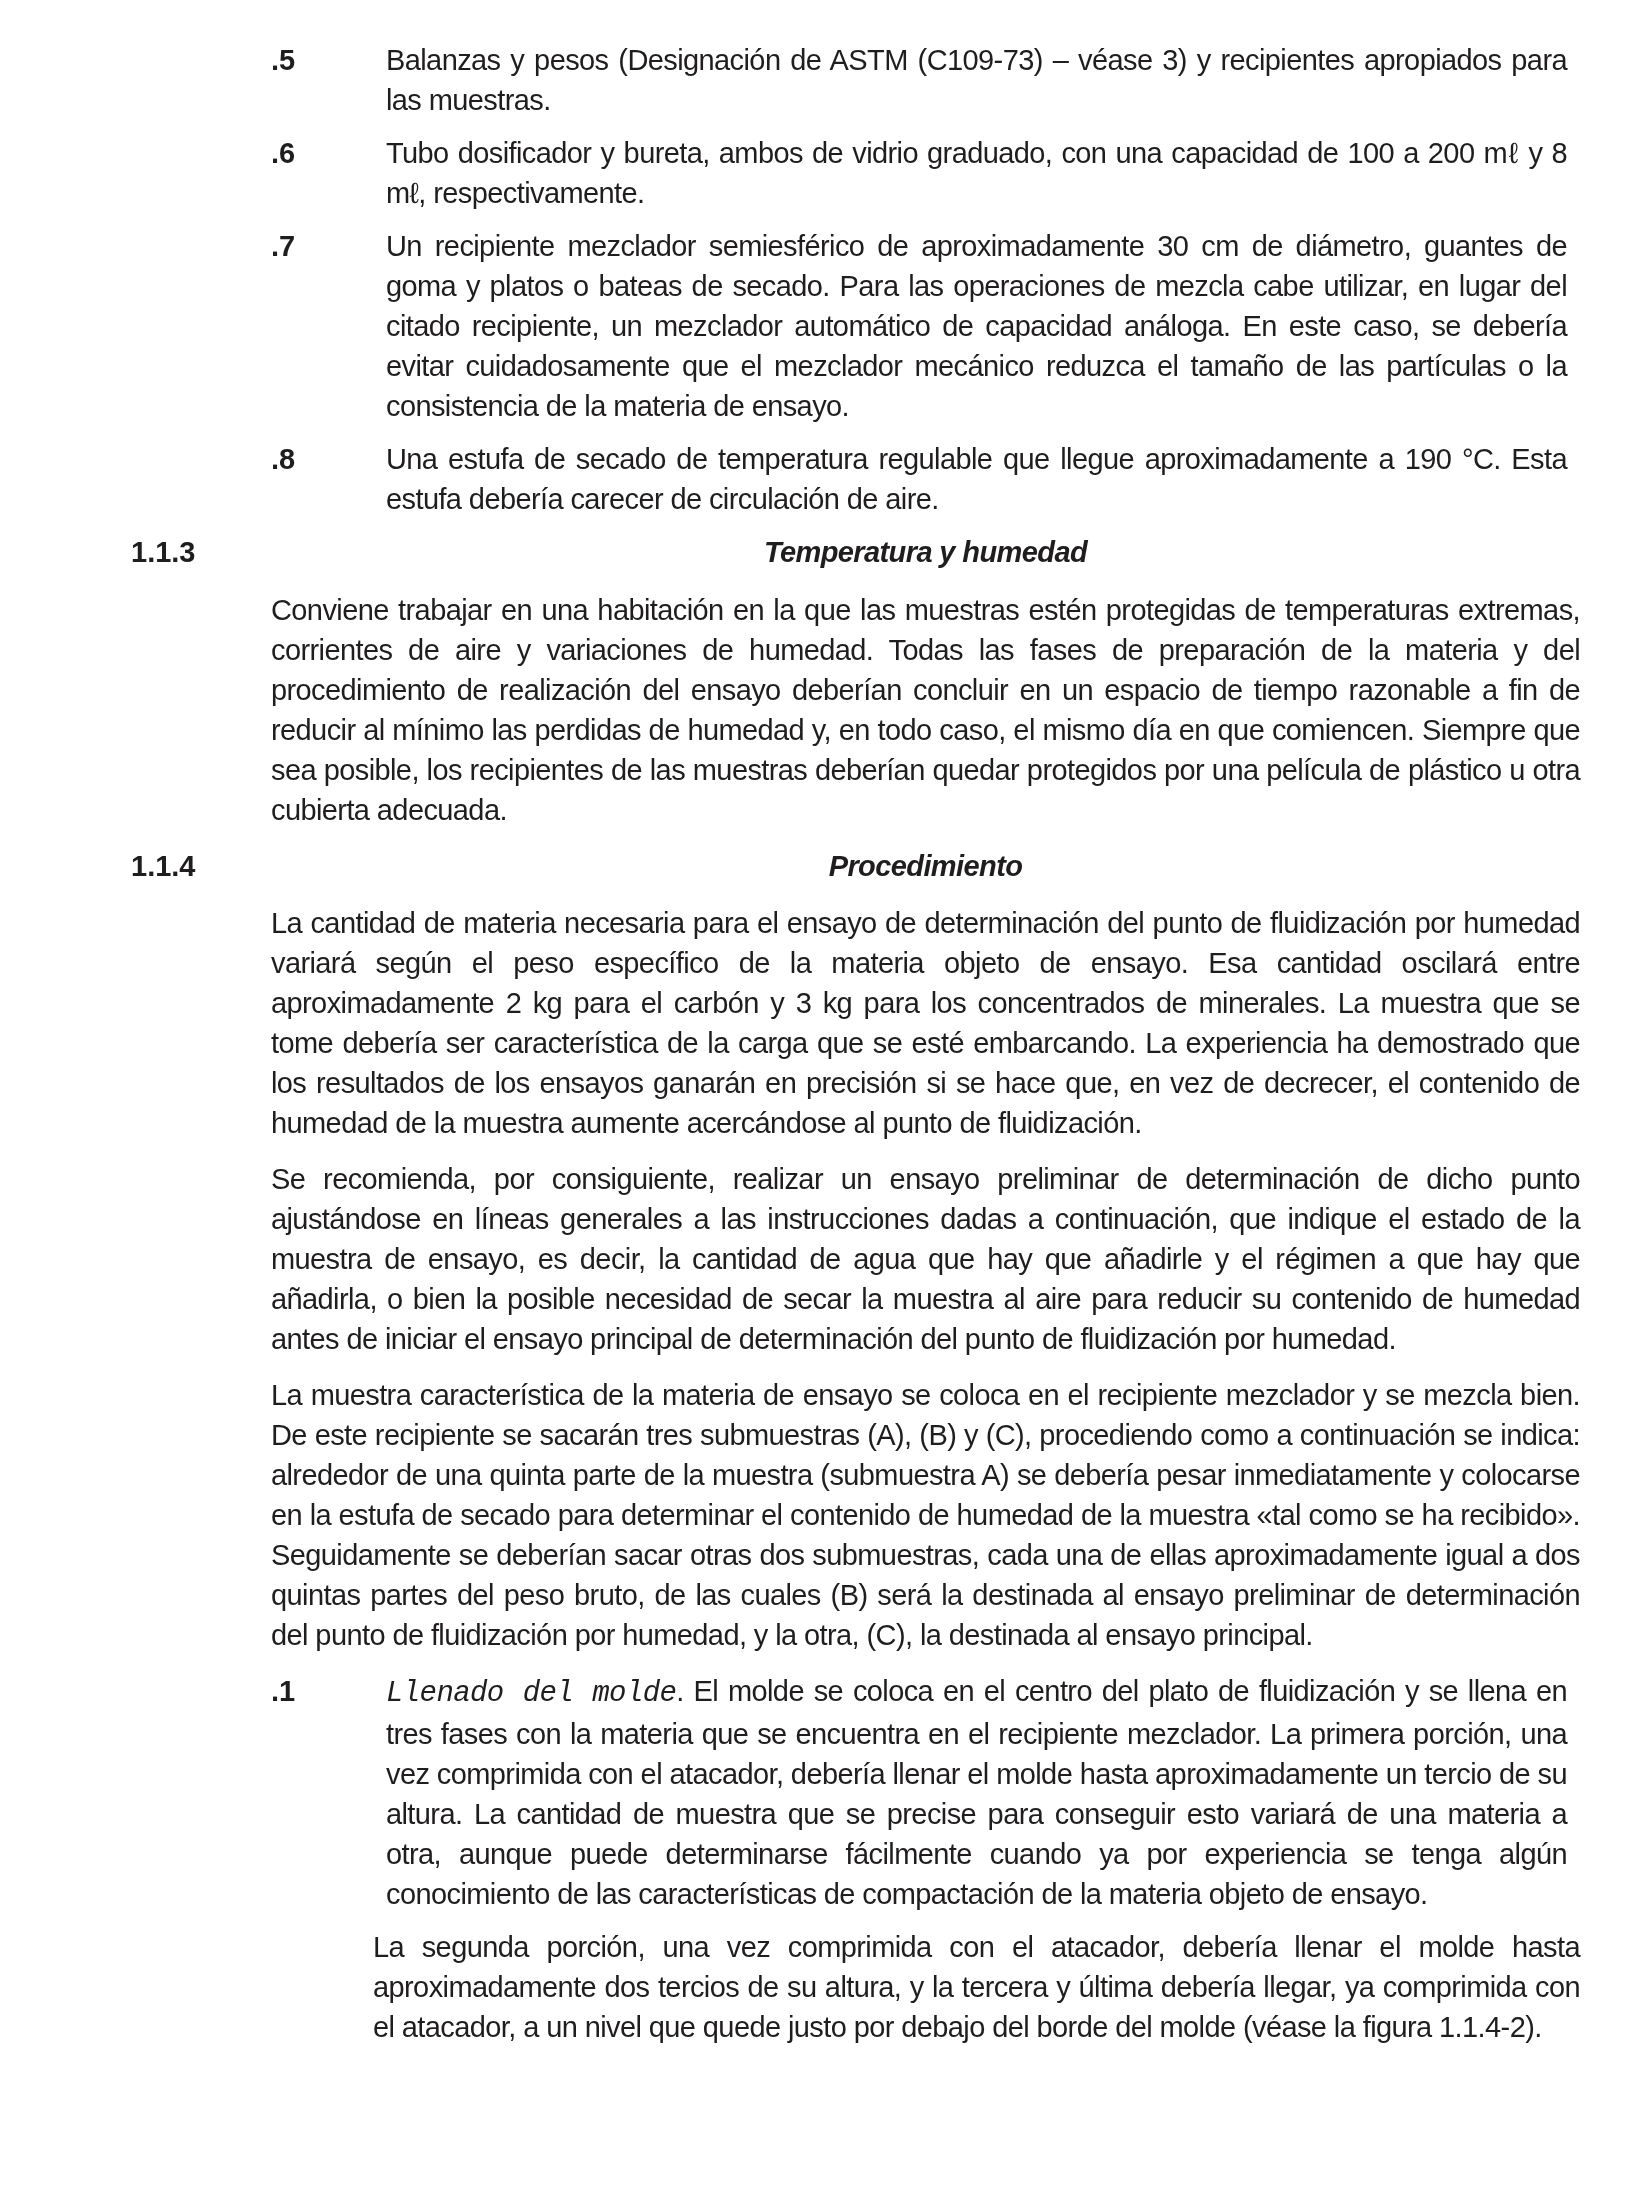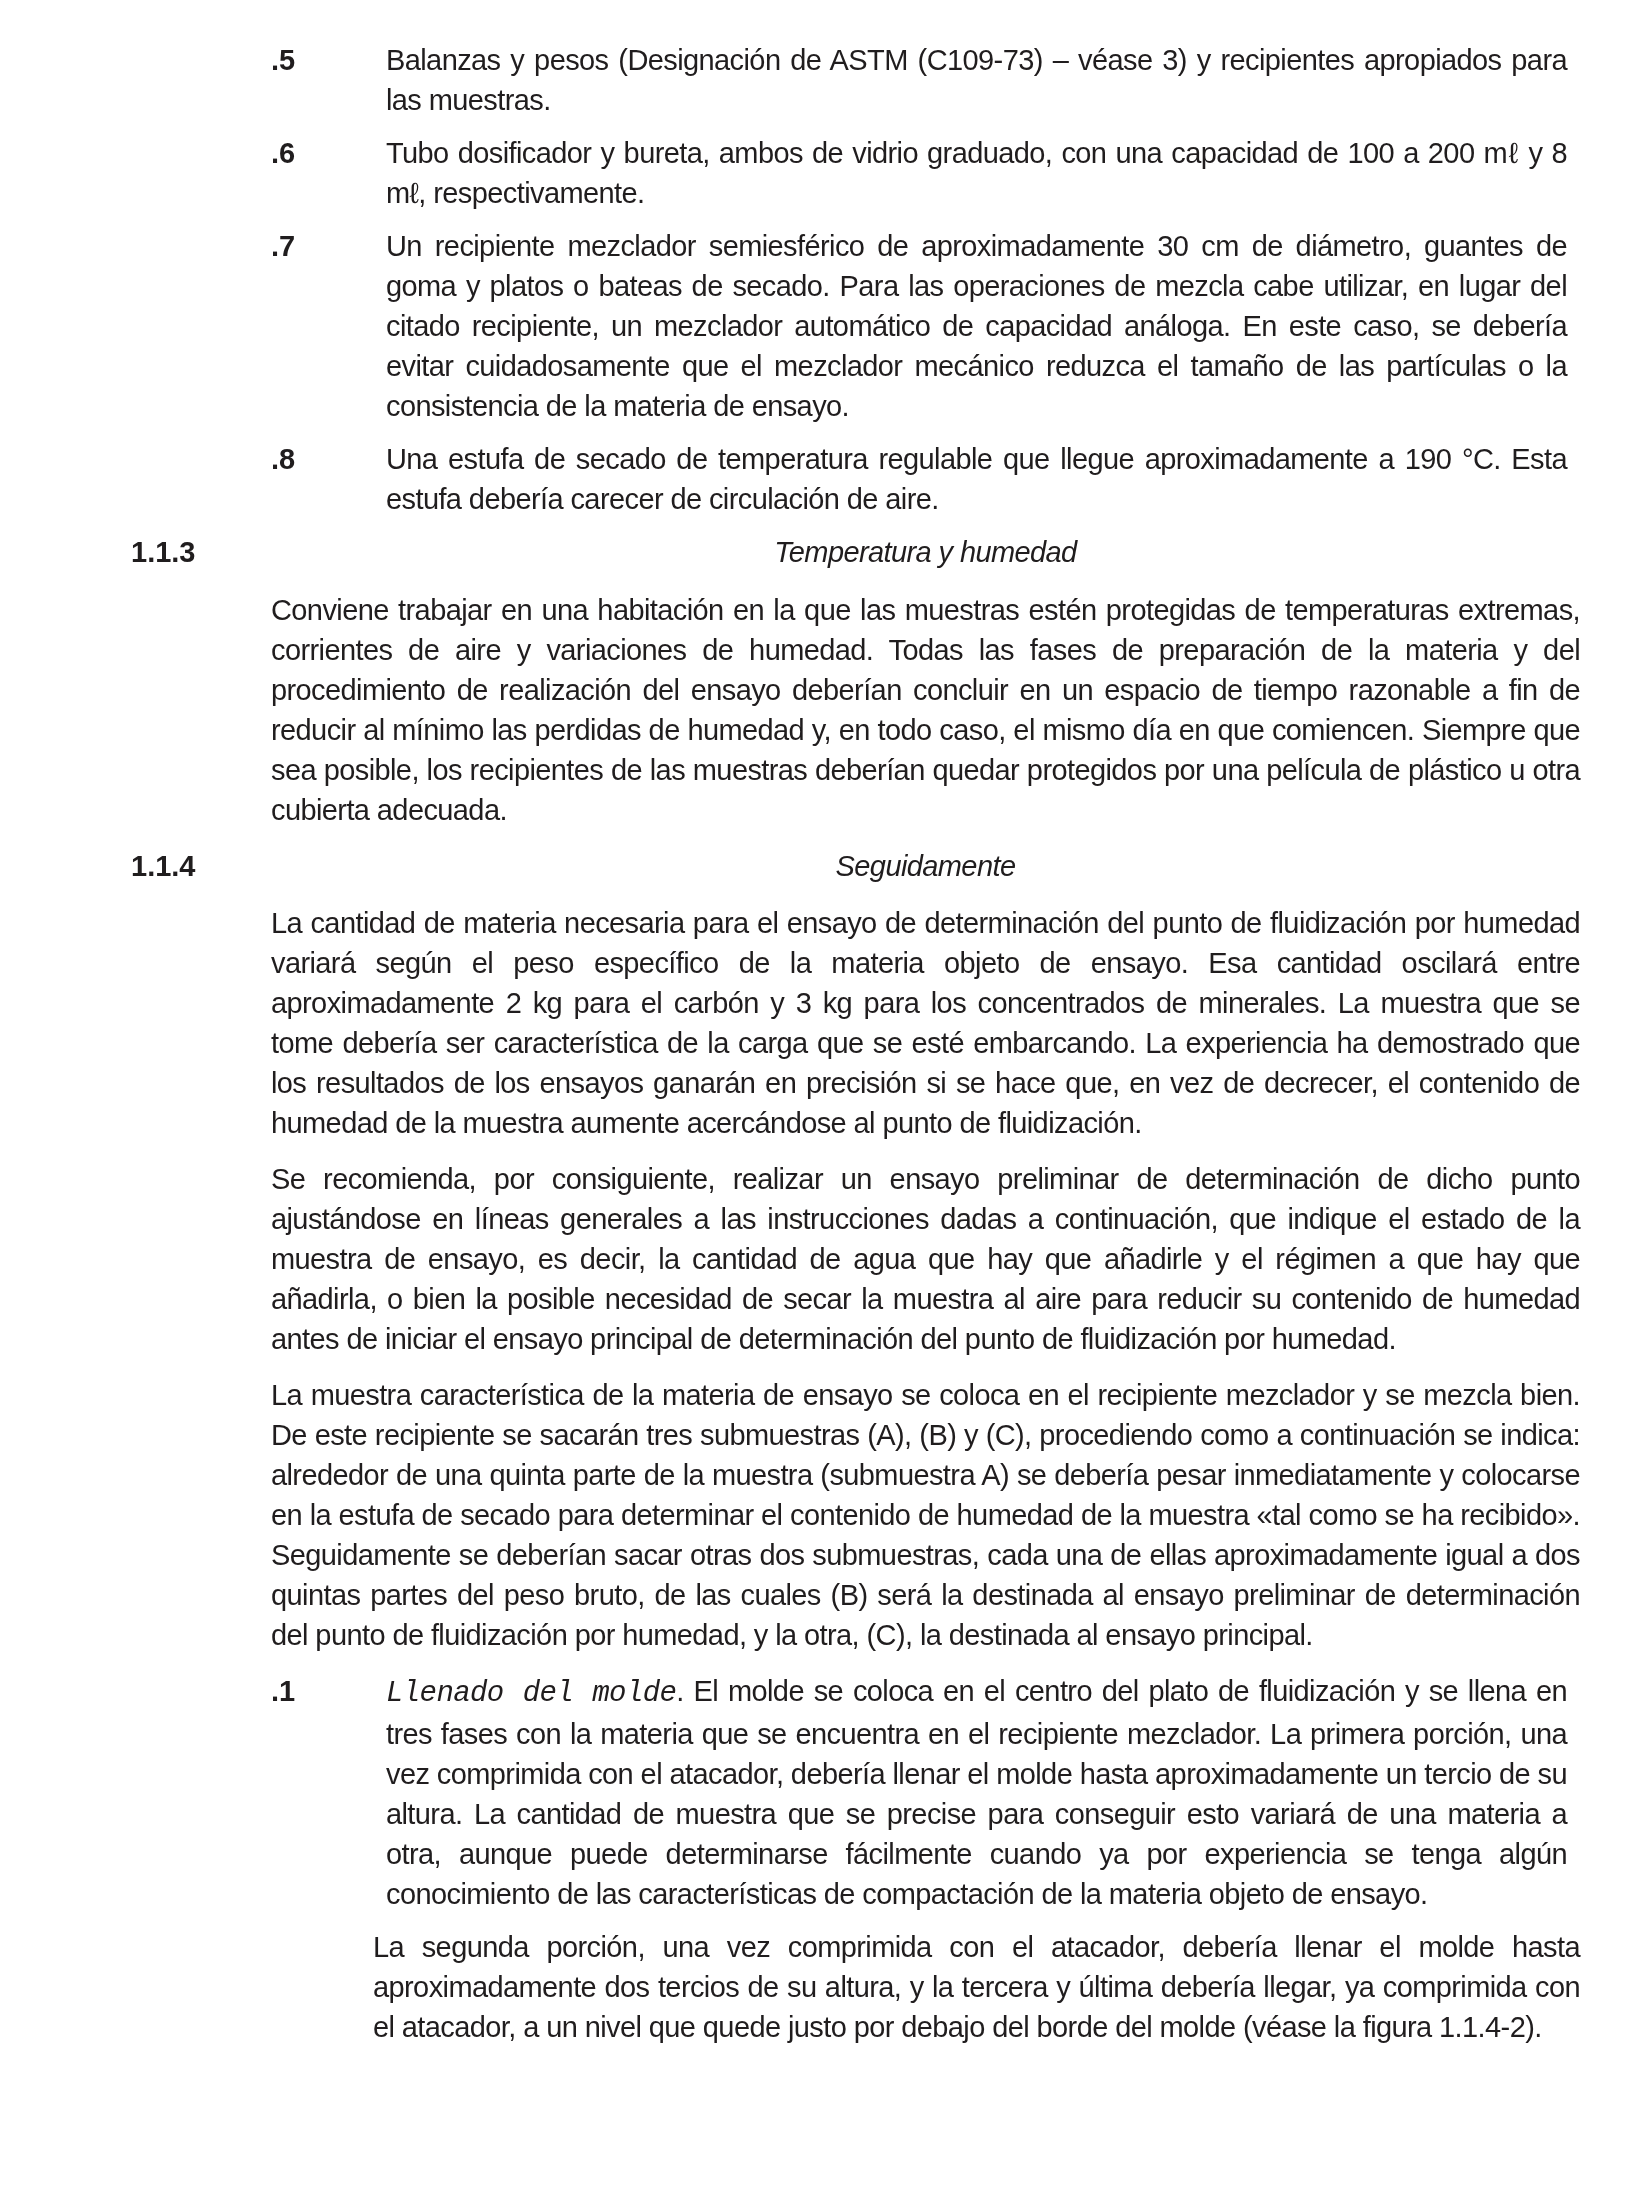--- a/index.html
+++ b/index.html
@@ -47,21 +47,21 @@
     left: -140px;
     top: 0;
     font-weight: bold;
     font-style: normal;
     letter-spacing: 0;
   }
   .sec-title {
     display: inline;
     margin: 0;
     font-size: inherit;
-    font-weight: normal;
+    font-weight: bold;
     font-style: italic;
   }
   .body-para {
     margin: 0 0 16px 0;
   }
   .step-block {
     margin-top: 16px;
   }
   .step-cont {
     margin: 0 0 28px 102px;
@@ -97,21 +97,21 @@
   </div>
 
   <div class="section-heading">
     <span class="sec-num">1.1.3</span>
     <h2 class="sec-title">Temperatura y humedad</h2>
   </div>
   <p class="body-para">Conviene trabajar en una habitación en la que las muestras estén protegidas de temperaturas extremas, corrientes de aire y variaciones de humedad. Todas las fases de preparación de la materia y del procedimiento de realización del ensayo deberían concluir en un espacio de tiempo razonable a fin de reducir al mínimo las perdidas de humedad y, en todo caso, el mismo día en que comiencen. Siempre que sea posible, los recipientes de las muestras deberían quedar protegidos por una película de plástico u otra cubierta adecuada.</p>
 
   <div class="section-heading">
     <span class="sec-num">1.1.4</span>
-    <h2 class="sec-title">Seguidamente</h2>
+    <h2 class="sec-title">Procedimiento</h2>
   </div>
   <p class="body-para">La cantidad de materia necesaria para el ensayo de determinación del punto de fluidización por humedad variará según el peso específico de la materia objeto de ensayo. Esa cantidad oscilará entre aproximadamente 2 kg para el carbón y 3 kg para los concentrados de minerales. La muestra que se tome debería ser característica de la carga que se esté embarcando. La experiencia ha demostrado que los resultados de los ensayos ganarán en precisión si se hace que, en vez de decrecer, el contenido de humedad de la muestra aumente acercándose al punto de fluidización.</p>
   <p class="body-para">Se recomienda, por consiguiente, realizar un ensayo preliminar de determinación de dicho punto ajustándose en líneas generales a las instrucciones dadas a continuación, que indique el estado de la muestra de ensayo, es decir, la cantidad de agua que hay que añadirle y el régimen a que hay que añadirla, o bien la posible necesidad de secar la muestra al aire para reducir su contenido de humedad antes de iniciar el ensayo principal de determinación del punto de fluidización por humedad.</p>
 
   <p class="body-para">La muestra característica de la materia de ensayo se coloca en el recipiente mezclador y se mezcla bien. De este recipiente se sacarán tres submuestras (A), (B) y (C), procediendo como a continuación se indica: alrededor de una quinta parte de la muestra (submuestra A) se debería pesar inmediatamente y colocarse en la estufa de secado para determinar el contenido de humedad de la muestra «tal como se ha recibido». Seguidamente se deberían sacar otras dos submuestras, cada una de ellas aproximadamente igual a dos quintas partes del peso bruto, de las cuales (B) será la destinada al ensayo preliminar de determinación del punto de fluidización por humedad, y la otra, (C), la destinada al ensayo principal.</p>
 
   <div class="list-item step-block">
     <span class="item-num">.1</span>
     <p class="item-text"><em class="lead-italic">Llenado del molde</em><span>. El molde se coloca en el centro del plato de fluidización y se llena en tres fases con la materia que se encuentra en el recipiente mezclador. La primera porción, una vez comprimida con el atacador, debería llenar el molde hasta aproximadamente un tercio de su altura. La cantidad de muestra que se precise para conseguir esto variará de una materia a otra, aunque puede determinarse fácilmente cuando ya por experiencia se tenga algún conocimiento de las características de compactación de la materia objeto de ensayo.</span></p>
   </div>

